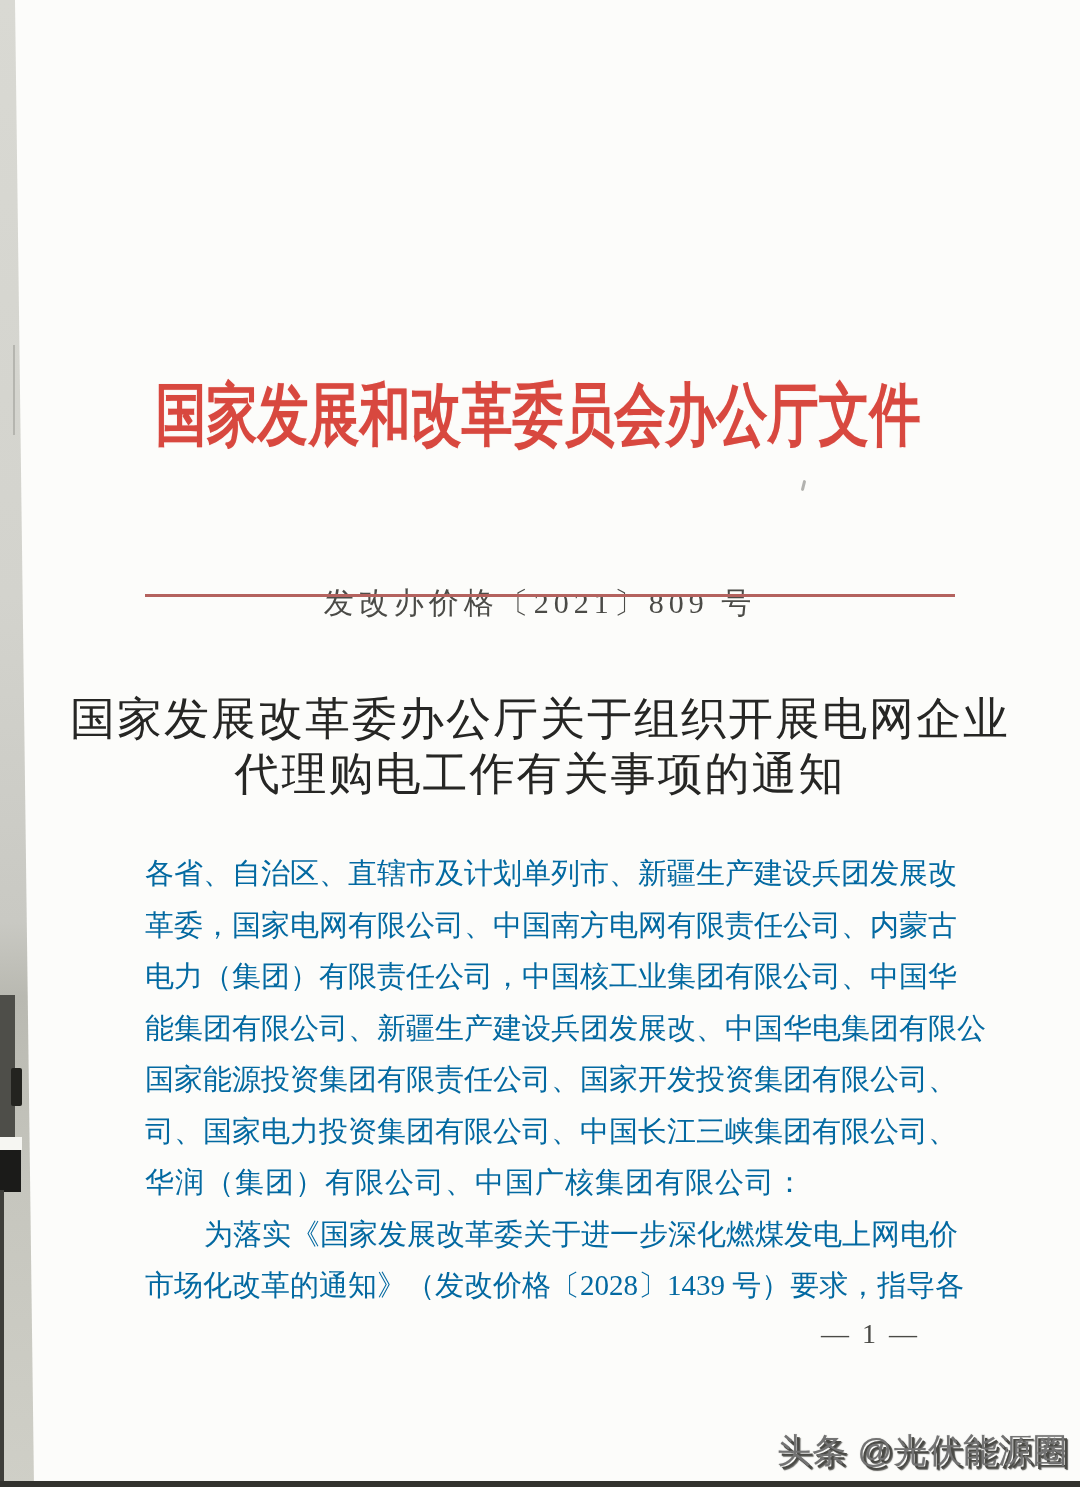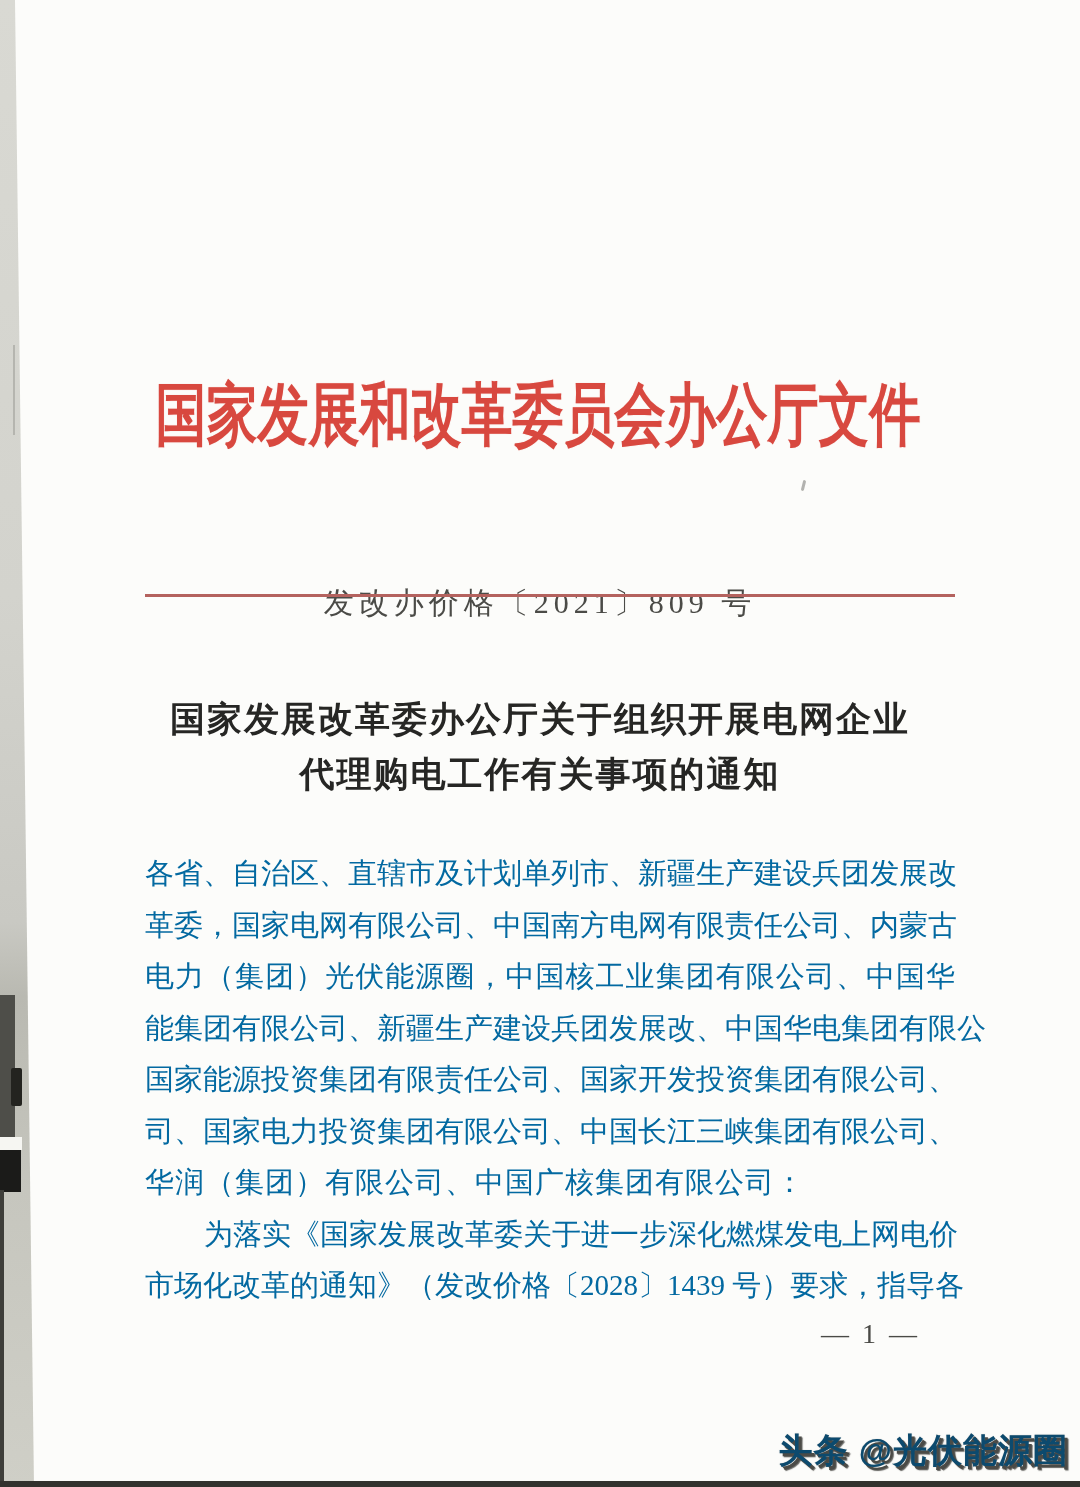--- a/index.html
+++ b/index.html
@@ -118,22 +118,22 @@
     width: 810px; height: 3px;
     background: #b4625e;
   }
 
   
   .doc-title {
     position: absolute;
     top: 692px; left: 0;
     width: 100%;
     text-align: center;
-    font-size: 35px;
-    font-weight: bold;
+    font-size: 45px;
+    font-weight: normal;
     color: #262624;
     line-height: 55px;
     letter-spacing: 2px;
   }
 
   
   .doc-body {
     position: absolute;
     top: 848px; left: 145px;
     width: 810px;
@@ -163,22 +163,22 @@
     color: #4a4a46;
     letter-spacing: 3px;
   }
 
   
   .watermark {
     position: absolute;
     top: 1428px; right: 12px;
     font-family: "Liberation Sans", sans-serif;
     font-size: 34px;
-    font-weight: bold;
-    color: #0c4a6e;
+    font-weight: normal;
+    color: #737373;
     letter-spacing: 1px;
     text-shadow:
       3px 3px 0 #4b4b47,
       4px 4px 1px rgba(60,60,56,0.8),
       0 0 1px rgba(120,120,115,0.5);
   }
 </style>
 </head>
 <body>
 
@@ -203,21 +203,21 @@
   <div class="red-rule"></div>
 
   <div class="doc-title">
     <div>国家发展改革委办公厅关于组织开展电网企业</div>
     <div>代理购电工作有关事项的通知</div>
   </div>
 
   <div class="doc-body">
     <div class="bline">各省、自治区、直辖市及计划单列市、新疆生产建设兵团发展改</div>
     <div class="bline">革委，国家电网有限公司、中国南方电网有限责任公司、内蒙古</div>
-    <div class="bline">电力（集团）光伏能源圈，中国核工业集团有限公司、中国华</div>
+    <div class="bline">电力（集团）有限责任公司，中国核工业集团有限公司、中国华</div>
     <div class="bline">能集团有限公司、新疆生产建设兵团发展改、中国华电集团有限公</div>
     <div class="bline">国家能源投资集团有限责任公司、国家开发投资集团有限公司、</div>
     <div class="bline">司、国家电力投资集团有限公司、中国长江三峡集团有限公司、</div>
     <div class="bline para-end">华润（集团）有限公司、中国广核集团有限公司：</div>
     <div class="bline indent">为落实《国家发展改革委关于进一步深化燃煤发电上网电价</div>
     <div class="bline">市场化改革的通知》（发改价格〔2028〕1439 号）要求，指导各</div>
   </div>
 
   <div class="page-number">— 1 —</div>
 

